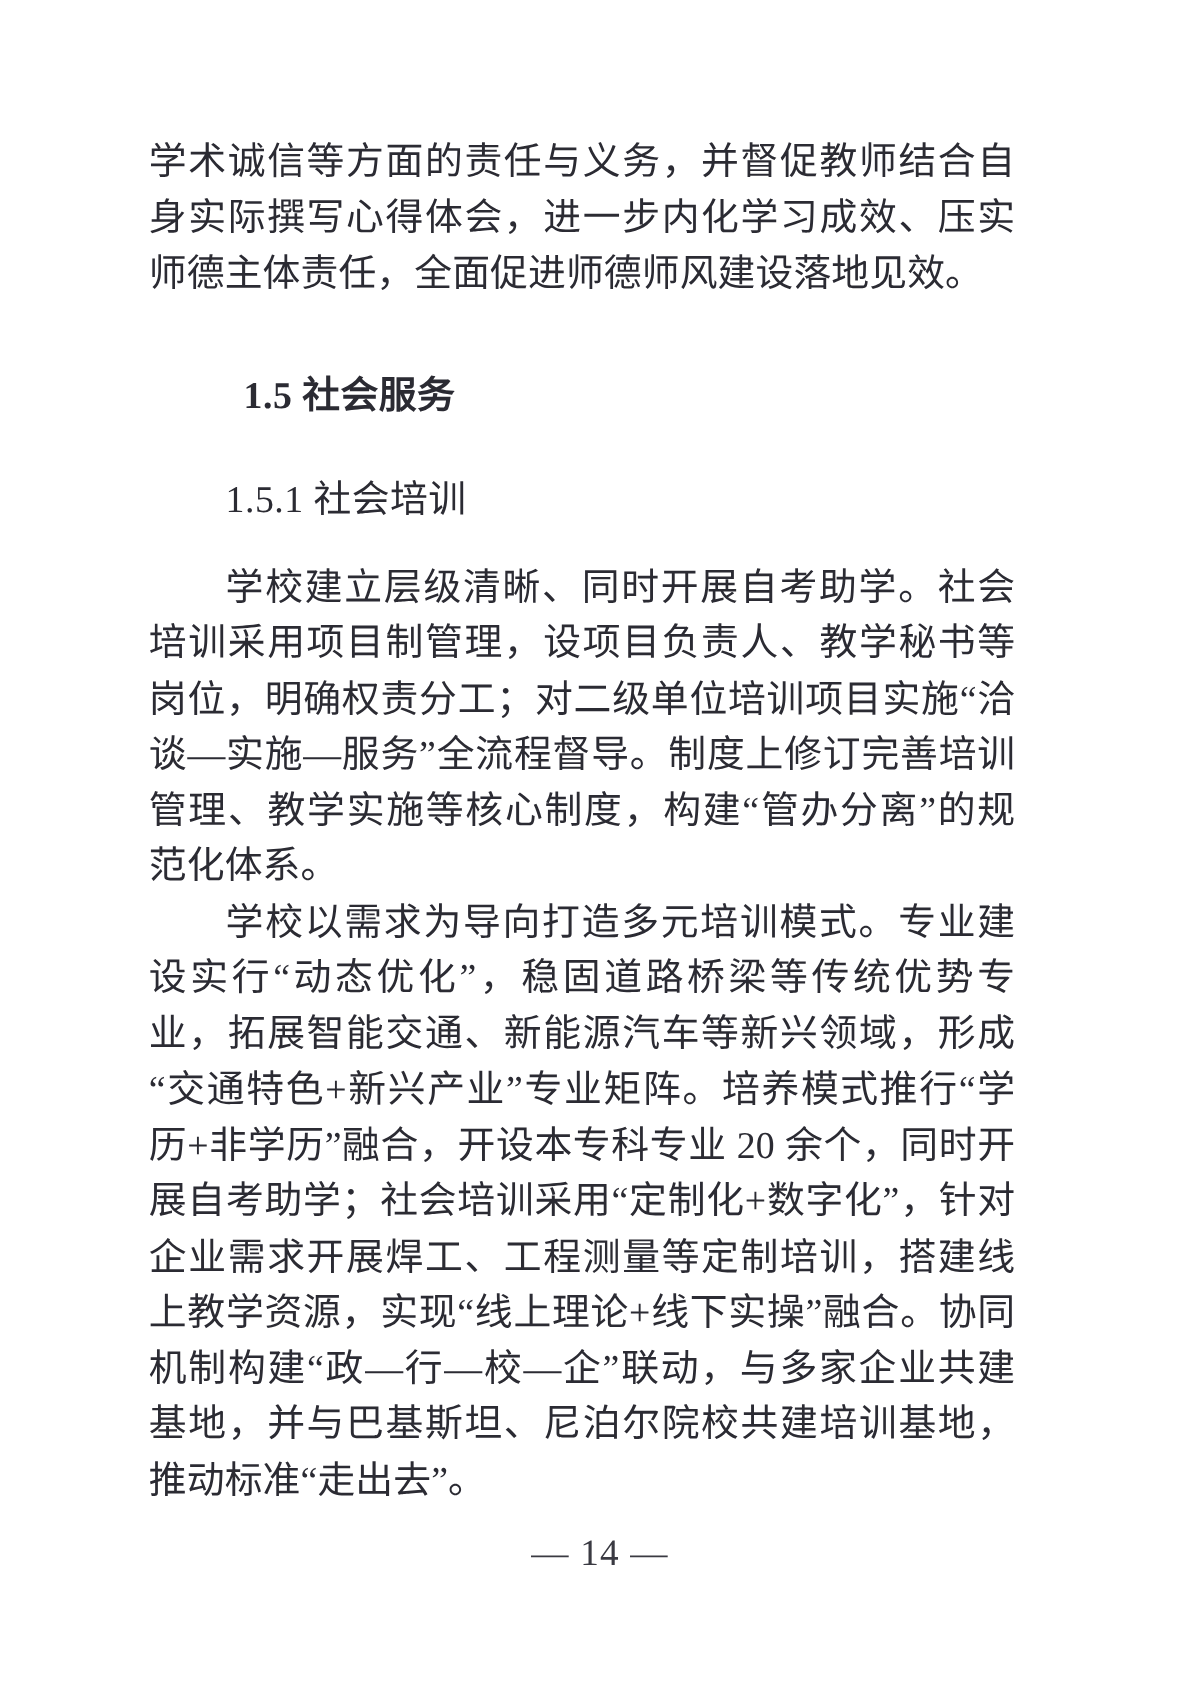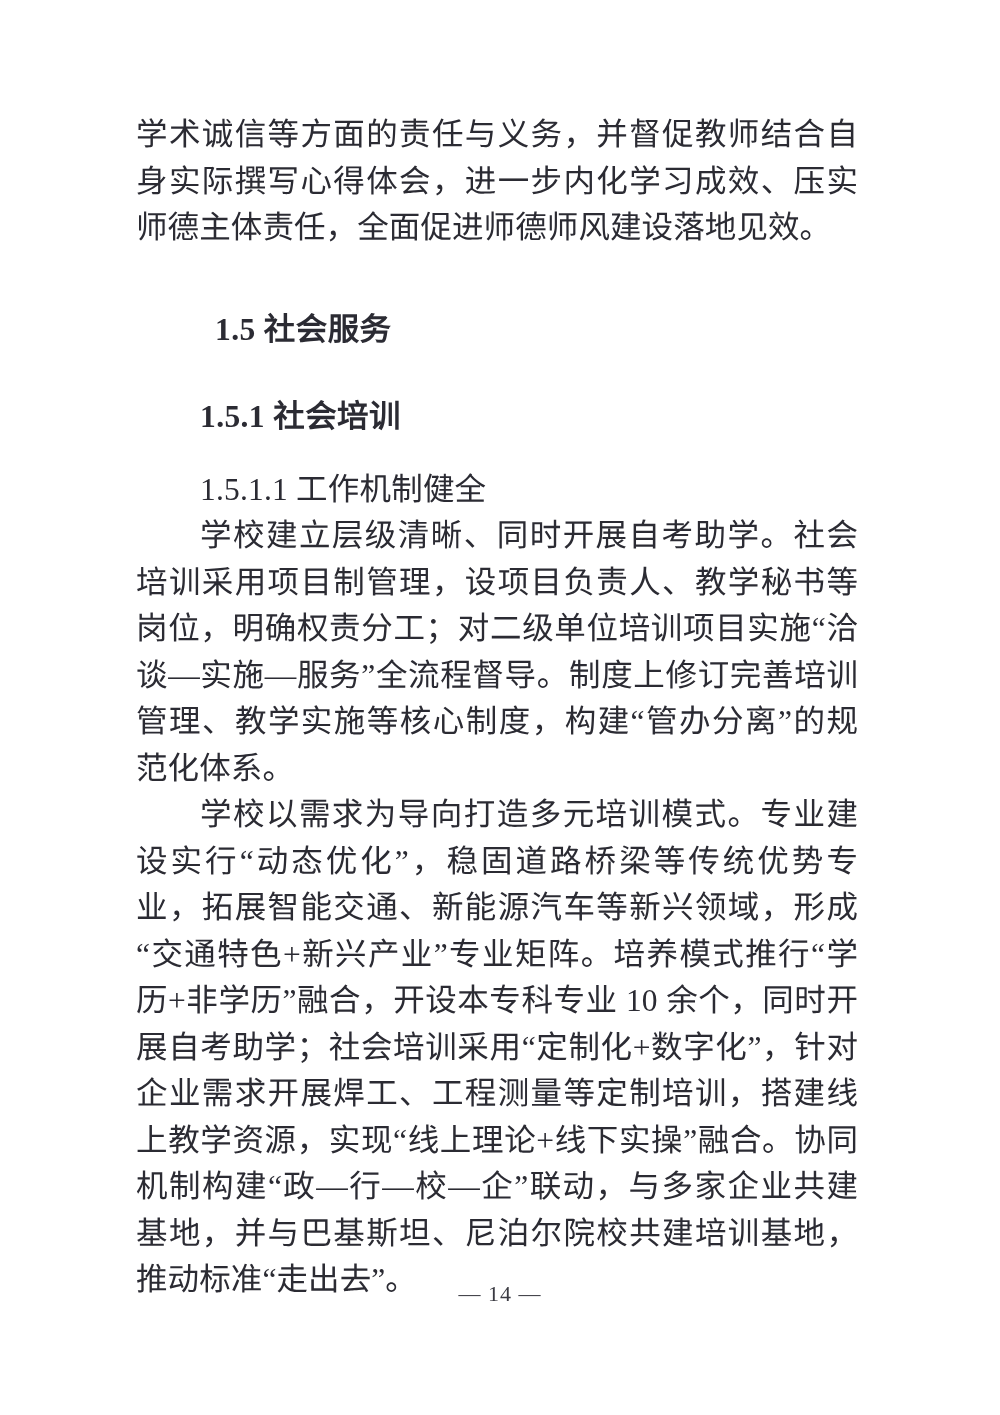--- a/index.html
+++ b/index.html
@@ -17,21 +17,21 @@
     background: #ffffff;
     overflow: hidden;
     box-sizing: border-box;
     font-family: "Liberation Serif", "DejaVu Serif", serif;
     color: #2b2b33;
     -webkit-font-smoothing: antialiased;
   }
 
   .content {
     position: absolute;
-    left: 136px;
+    left: 124px;
     top: 112px;
     width: 722px;
   }
 
   
   .para {
     font-size: 31.5px;
     line-height: 46.5px;
     text-align: justify;
     text-justify: inter-ideograph;
@@ -51,21 +51,21 @@
     line-height: 46.5px;
     font-weight: 700;
     margin: 15px;
     padding-left: 64px;
     letter-spacing: 0.4px;
   }
 
   .h3 {
     font-size: 31.5px;
     line-height: 46.5px;
-    font-weight: 700;
+    font-weight: 400;
     margin: 0;
     padding-left: 64px;
     letter-spacing: 0.4px;
   }
 
   .h4 {
     font-size: 31.5px;
     line-height: 46.5px;
     font-weight: 400;
     margin: 0;
@@ -78,21 +78,21 @@
   .gap-after-h2   { height: 26px; }
   .gap-after-h3   { height: 26px; }
 
   
   .footer {
     position: absolute;
     left: 0;
     right: 0;
     top: 1278px;
     text-align: center;
-    font-size: 22px;
+    font-size: 31px;
     line-height: 32px;
     letter-spacing: 1px;
     color: #3a3a42;
     font-family: "Liberation Serif", "DejaVu Serif", serif;
   }
 </style>
 </head>
 <body>
 
 <div class="page">
@@ -104,24 +104,23 @@
     <div class="gap-before-h2"></div>
 
     <h2 class="h2">1.5 社会服务</h2>
 
     <div class="gap-after-h2"></div>
 
     <h3 class="h3">1.5.1 社会培训</h3>
 
     <div class="gap-after-h3"></div>
 
-    <h4 class="h4">1.5.1.1 工作机制健全</h4>
 
     <p class="para indent">学校建立层级清晰、同时开展自考助学。社会培训采用项目制管理，设项目负责人、教学秘书等岗位，明确权责分工；对二级单位培训项目实施“洽谈—实施—服务”全流程督导。制度上修订完善培训管理、教学实施等核心制度，构建“管办分离”的规范化体系。</p>
 
 
-    <p class="para indent">学校以需求为导向打造多元培训模式。专业建设实行“动态优化”，稳固道路桥梁等传统优势专业，拓展智能交通、新能源汽车等新兴领域，形成“交通特色+新兴产业”专业矩阵。培养模式推行“学历+非学历”融合，开设本专科专业 10 余个，同时开展自考助学；社会培训采用“定制化+数字化”，针对企业需求开展焊工、工程测量等定制培训，搭建线上教学资源，实现“线上理论+线下实操”融合。协同机制构建“政—行—校—企”联动，与多家企业共建基地，并与巴基斯坦、尼泊尔院校共建培训基地，推动标准“走出去”。</p>
+    <p class="para indent">学校以需求为导向打造多元培训模式。专业建设实行“动态优化”，稳固道路桥梁等传统优势专业，拓展智能交通、新能源汽车等新兴领域，形成“交通特色+新兴产业”专业矩阵。培养模式推行“学历+非学历”融合，开设本专科专业 20 余个，同时开展自考助学；社会培训采用“定制化+数字化”，针对企业需求开展焊工、工程测量等定制培训，搭建线上教学资源，实现“线上理论+线下实操”融合。协同机制构建“政—行—校—企”联动，与多家企业共建基地，并与巴基斯坦、尼泊尔院校共建培训基地，推动标准“走出去”。</p>
 
   </div>
 
   <div class="footer">— 14 —</div>
 
 </div>
 
 </body></html>

